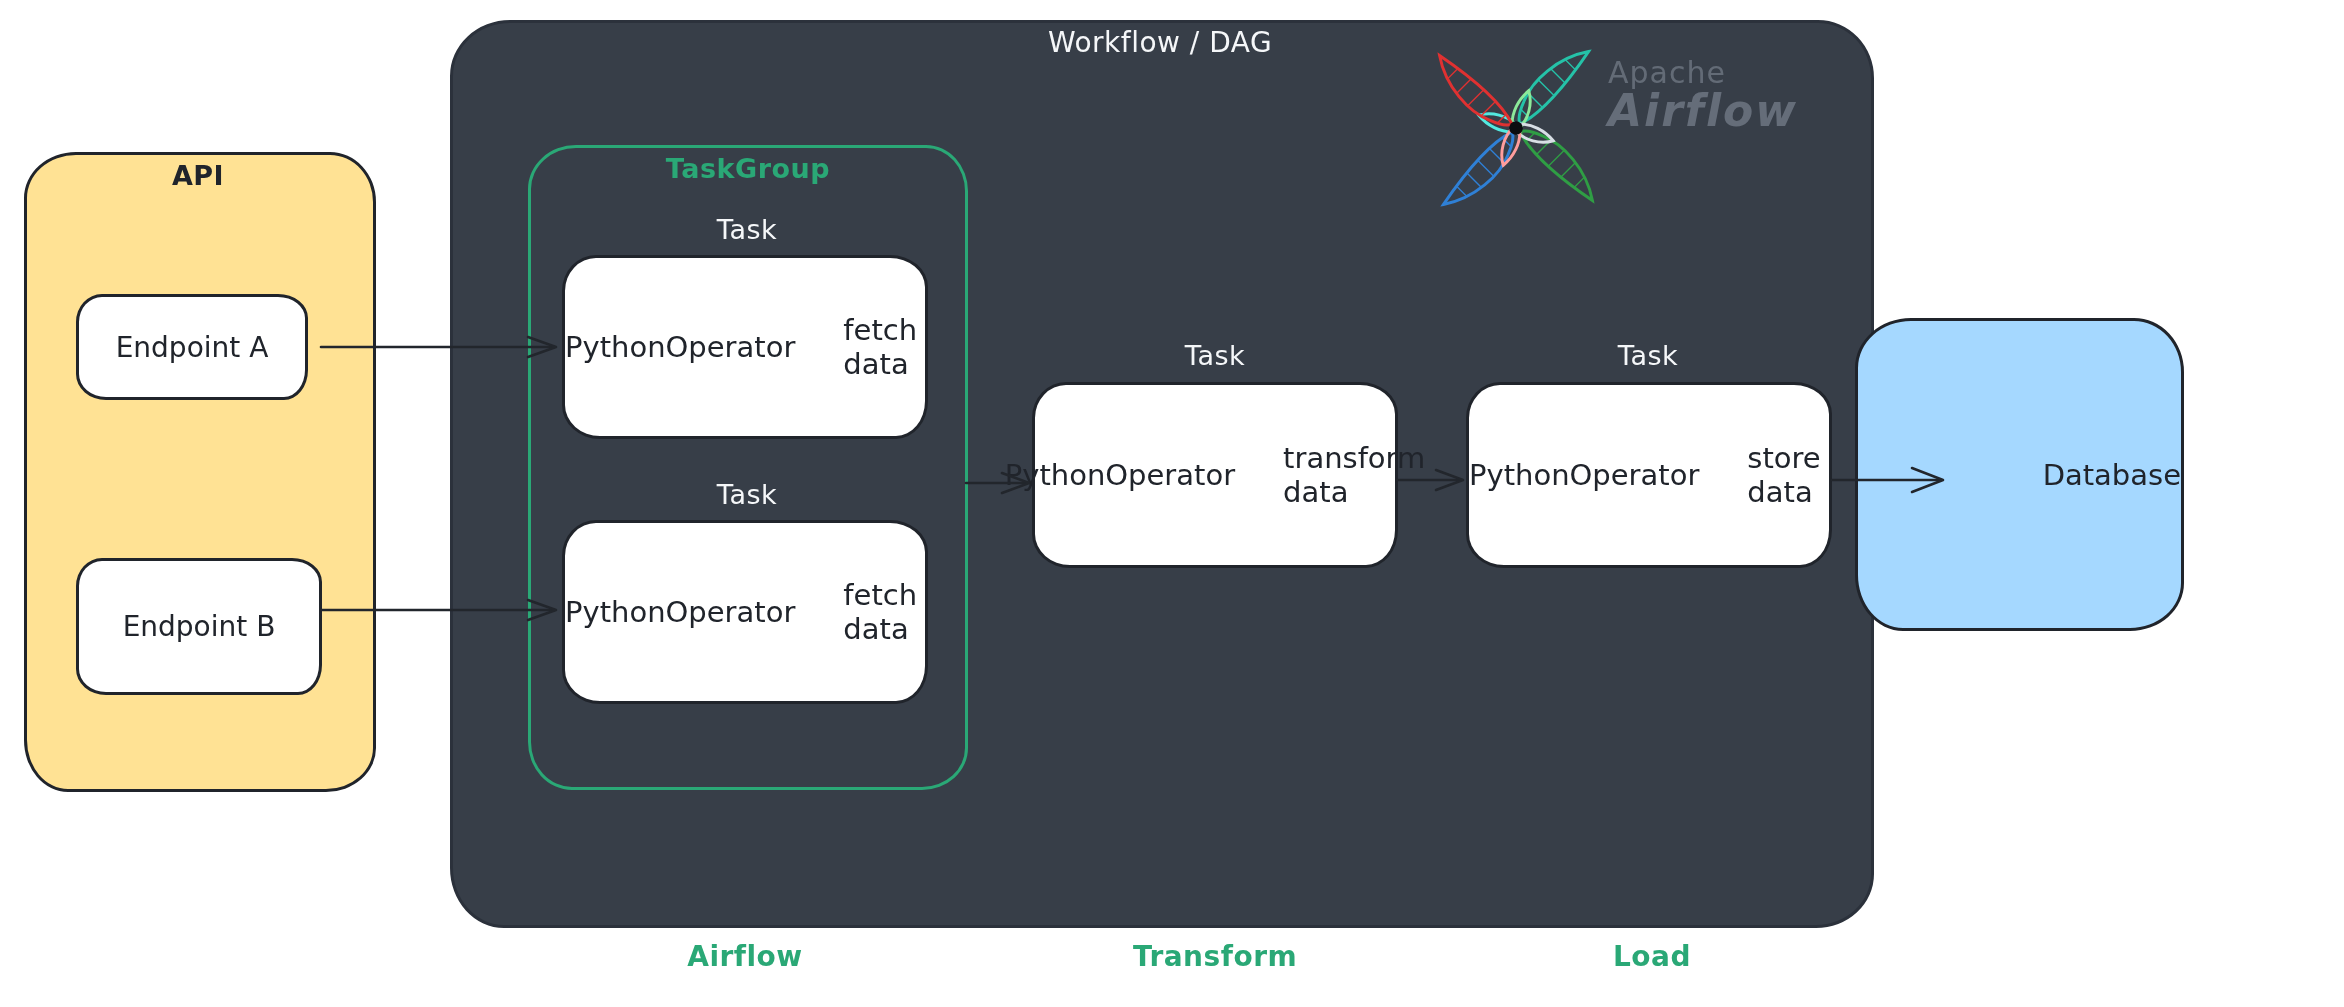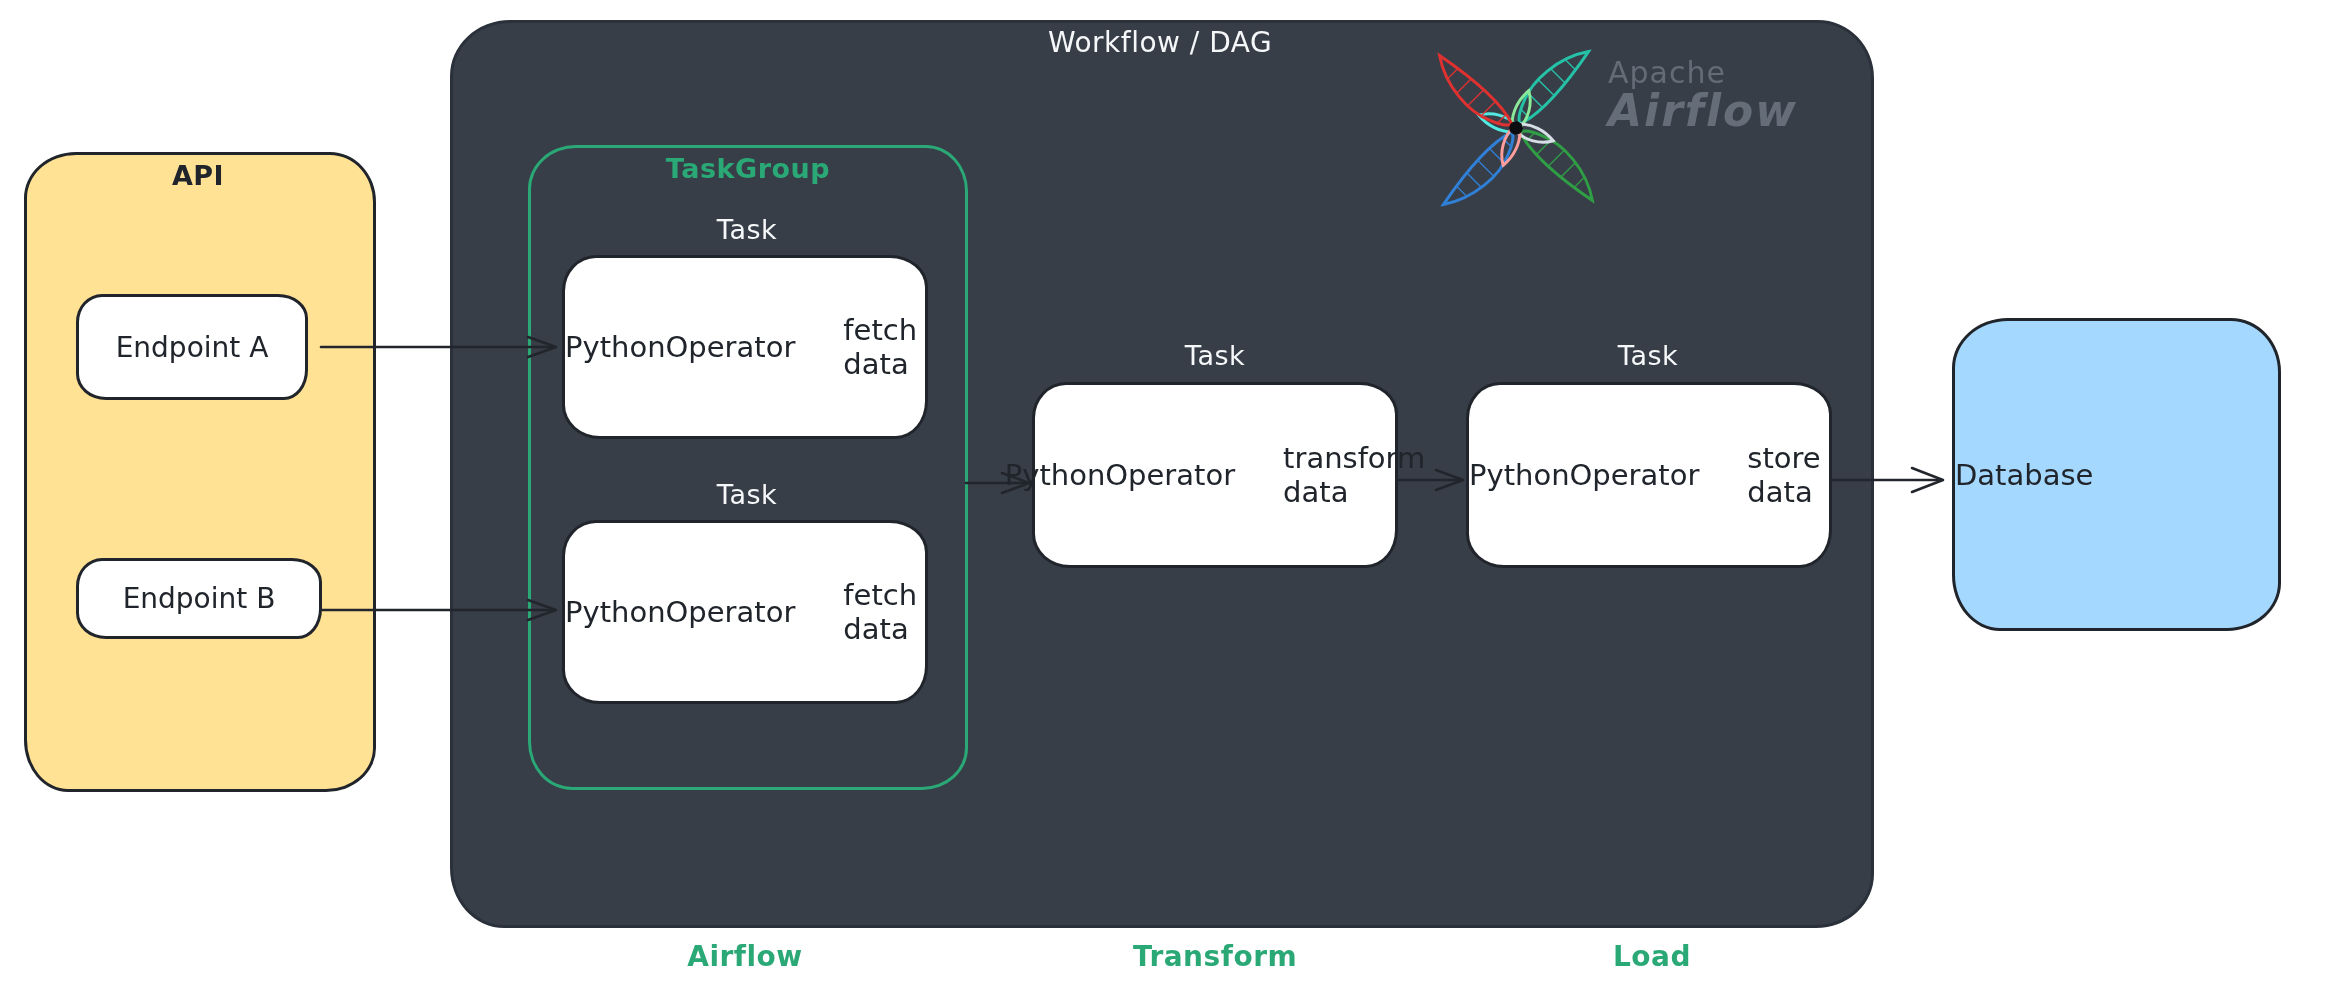--- a/index.html
+++ b/index.html
@@ -44,21 +44,21 @@
     left:198px;top:160px;
     font-size:27px;font-weight:600;
   }
   .endpoint{
     background:#ffffff;
     border-radius:26px 30px 24px 30px / 28px 24px 30px 26px;
     display:flex;align-items:center;justify-content:center;
     font-size:28px;
   }
   .endpoint-a{left:76px;top:294px;width:232px;height:106px;}
-  .endpoint-b{left:76px;top:558px;width:246px;height:81px;}
+  .endpoint-b{left:76px;top:558px;width:246px;height:137px;}
   
   .dag-box{
     left:450px;top:20px;width:1424px;height:908px;
     background:var(--dark);
     border:3px solid #2b313b;
     border-radius:60px 56px 58px 54px / 56px 58px 54px 60px;
   }
   .dag-title{
     left:1160px;top:26px;
     color:#f5f7f9;font-size:28px;font-weight:500;
@@ -87,24 +87,24 @@
   .fetch-1{left:562px;top:255px;width:366px;height:184px;}
   .fetch-2{left:562px;top:520px;width:366px;height:184px;}
   .transform-card{left:1032px;top:382px;width:366px;height:186px;}
   .store-card{left:1466px;top:382px;width:366px;height:186px;}
   .task-tag-1{left:747px;top:214px;}
   .task-tag-2{left:747px;top:479px;}
   .task-tag-3{left:1215px;top:340px;}
   .task-tag-4{left:1648px;top:340px;}
   
   .db-box{
-    left:1952px;top:318px;width:329px;height:313px;
+    left:1855px;top:318px;width:329px;height:313px;
     background:var(--blue);
     border-radius:56px 50px 54px 48px / 50px 54px 48px 56px;
-    display:flex;align-items:center;justify-content:flex-start;
+    display:flex;align-items:center;justify-content:flex-end;
     font-size:29px;
   }
   
   .stage{top:940px;font-size:28px;}
   .stage-extract{left:745px;}
   .stage-transform{left:1215px;}
   .stage-load{left:1652px;}
   
   .airflow-logo{position:absolute;left:1418px;top:28px;}
   .brand{

